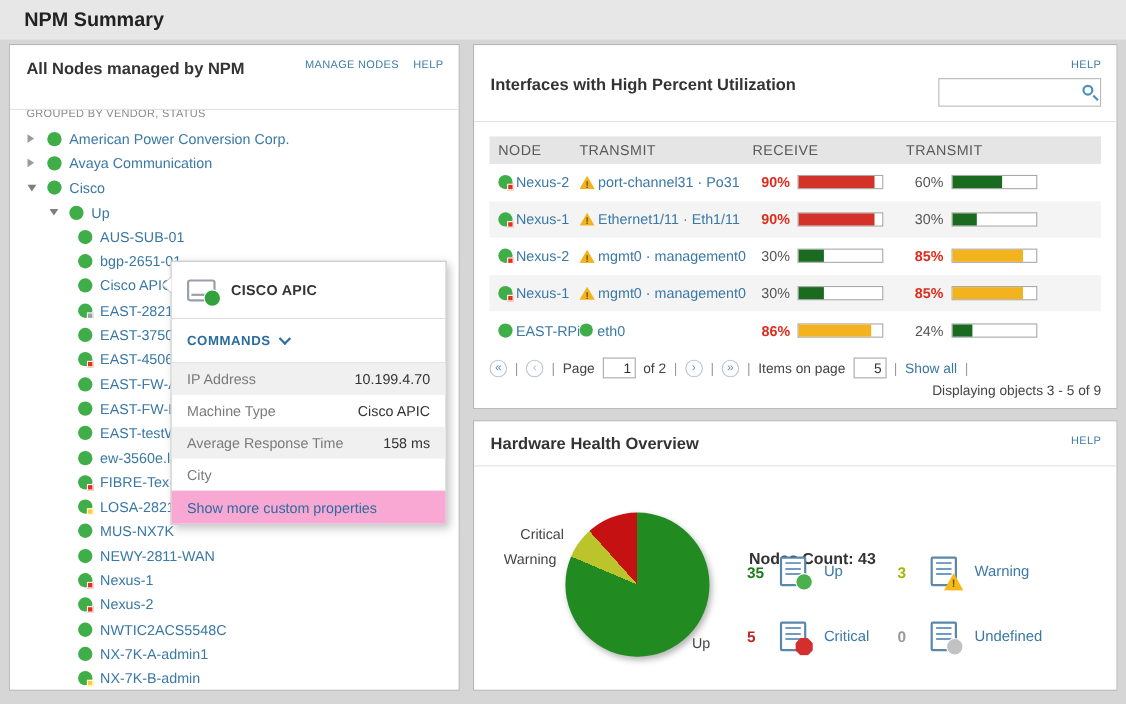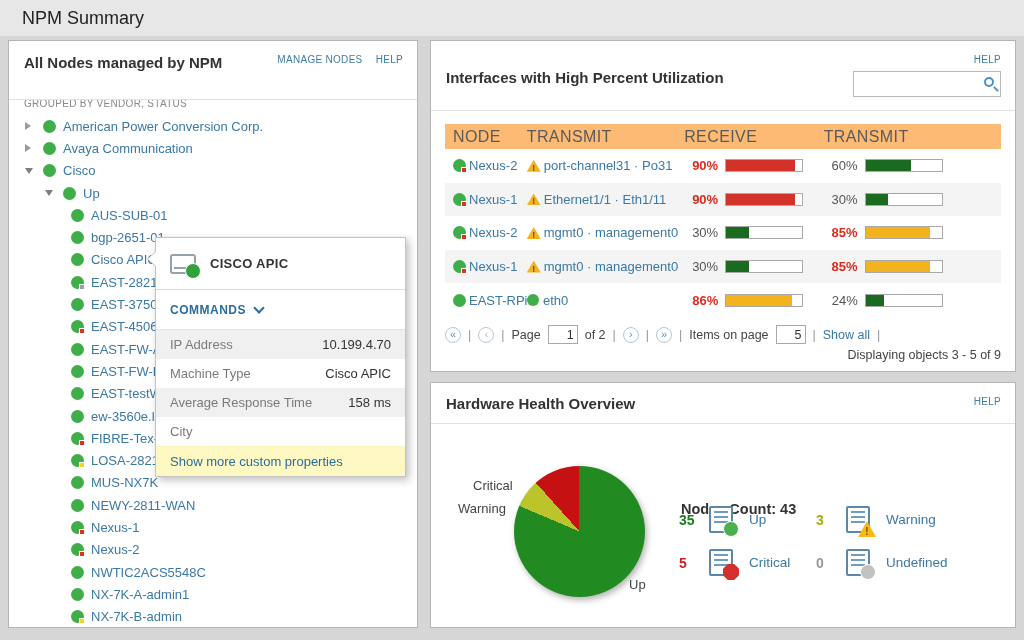--- a/index.html
+++ b/index.html
@@ -1,19 +1,19 @@
 <!DOCTYPE html>
 <html><head>
 <meta charset="utf-8">
 <style>
   * { margin:0; padding:0; box-sizing:border-box; }
   html,body { width:1024px; height:640px; overflow:hidden; }
   body { font-family:"Liberation Sans","DejaVu Sans",sans-serif; background:#d6d6d6; position:relative; }
   .topstrip { position:absolute; left:0; top:0; width:1024px; height:36px; background:#e7e7e7; }
-  .page-title { position:absolute; left:22px; top:8px; font-size:18px; font-weight:normal; color:#222; }
+  .page-title { position:absolute; left:22px; top:8px; font-size:18px; font-weight:bold; color:#222; }
 
   .panel { position:absolute; background:#fff; border:1px solid #b5b5b5; }
   #nodes-panel { left:8px; top:40px; width:410px; height:588px; }
   #if-panel    { left:430px; top:40px; width:586px; height:332px; }
   #hw-panel    { left:430px; top:382px; width:586px; height:246px; }
 
   .p-links { position:absolute; right:14px; top:13px; font-size:10px; letter-spacing:.3px; color:#3e7ca6; }
   .p-links span { margin-left:10px; cursor:pointer; }
   .p-title { position:absolute; left:15px; top:13px; font-size:15px; font-weight:bold; color:#333; }
   .p-sub { position:absolute; left:15px; top:33px; font-size:10px; color:#888; letter-spacing:.3px;margin-top:24px; }
@@ -42,30 +42,30 @@
   .monitor { position:relative; width:26px; height:20px; border:2px solid #98a0a8; border-radius:3px; margin-right:14px; background:#fff; }
   .monitor::before { content:""; position:absolute; left:2px; right:2px; bottom:3px; border-bottom:2px solid #98a0a8; }
   .monitor .m-badge { position:absolute; right:-7px; bottom:-7px; width:16px; height:16px; border-radius:50%; background:#33a23d; border:1px solid #fff; }
   .tip-title { font-size:13px; font-weight:bold; color:#333; letter-spacing:.3px; }
   .tip-cmd { height:40px; display:flex; align-items:center; padding:0 14px; font-size:12px; font-weight:bold; letter-spacing:.5px; color:#2a6d9e; border-bottom:1px solid #e4e4e4; cursor:pointer; }
   .chev { width:8px; height:8px; border-right:2px solid #2a6d9e; border-bottom:2px solid #2a6d9e; transform:rotate(45deg); margin-left:9px; margin-top:-4px; }
   .tip-row { height:29px; display:flex; align-items:center; justify-content:space-between; padding:0 14px; font-size:13px; }
   .tip-row.stripe { background:#f0f0f0; }
   .tip-row .lab { color:#7a7a7a; }
   .tip-row .val { color:#333; }
-  .tip-more { height:30px; display:flex; align-items:center; padding:0 14px; font-size:13px; color:#2a6d9e; background:#fef9c3; cursor:pointer; }
+  .tip-more { height:30px; display:flex; align-items:center; padding:0 14px; font-size:13px; color:#2a6d9e; background:#f9a8d4; cursor:pointer; }
 
   
   #if-panel .p-title { top:28px; }
   .searchbox { position:absolute; right:14px; top:30px; width:148px; height:26px; border:1px solid #b9b9b9; background:#fff; }
   .mag { position:absolute; right:6px; top:5px; width:10px; height:10px; border:2px solid #4a90c4; border-radius:50%; }
   .mag::after { content:""; position:absolute; width:2px; height:6px; background:#4a90c4; transform:rotate(-45deg); left:9px; top:7px; }
   .if-headline { top:69px; }
   .if-table { position:absolute; left:14px; right:14px; top:83px; }
-  .if-th { display:flex; align-items:center; height:25px; background:#fdba74; font-size:16px; color:#5a5a5a; letter-spacing:.4px; }
+  .if-th { display:flex; align-items:center; height:25px; background:#e5e5e5; font-size:13px; color:#5a5a5a; letter-spacing:.4px; }
   .if-row { display:flex; align-items:center; height:33.6px; font-size:13px; }
   .if-row.alt { background:#f4f4f4; }
   .col-node { width:82px; padding-left:8px; display:flex; align-items:center; }
   .col-iface { width:158px; display:flex; align-items:center; }
   .col-rx, .col-tx { width:140px; display:flex; align-items:center; }
   .col-tx { width:178px; }
   .if-th .col-node { padding-left:8px; }
   .if-row .col-node .st-icon, .if-row .col-iface .st-icon { margin-right:3px; }
   .if-link { color:#3a78a5; cursor:pointer; white-space:nowrap; }
   .warn-ic { position:relative; width:14px; height:12px; margin-right:3px; flex:0 0 14px;
@@ -90,21 +90,21 @@
 
   
   .hw-headline { top:40px; }
   #hw-panel .p-title { top:12px; }
   #pie { position:absolute; left:83px; top:83px; width:131px; height:131px; border-radius:50%; filter:drop-shadow(2px 3px 3px rgba(0,0,0,.3)); }
   .pie-label { position:absolute; font-size:13px; color:#444; }
   #pl-critical { left:42px; top:95px; }
   #pl-warning { left:27px; top:118px; }
   #pl-up { left:198px; top:194px; }
   .hw-count { position:absolute; left:250px; top:86px; font-size:14.5px; font-weight:bold; color:#333;margin-top:32px; }
-  .hw-legend { position:absolute; left:248px; top:116px; display:grid; grid-template-columns:137px 170px; row-gap:2px; }
+  .hw-legend { position:absolute; left:248px; top:116px; display:grid; grid-template-columns:137px 170px; row-gap:18px; }
   .lg-item { display:flex; align-items:center; height:41px; }
   .lg-count { width:22px; text-align:left; font-size:14px; font-weight:bold; margin-right:8px; }
   .lg-count.c-up { color:#1d7a1f; }
   .lg-count.c-warning { color:#a8b400; }
   .lg-count.c-critical { color:#c02524; }
   .lg-count.c-undefined { color:#999; }
   .lg-icon { position:relative; width:24px; height:27px; border:2px solid #5b87ab; border-radius:2px; background:#fff; margin-right:16px; }
   .lg-icon::before { content:""; position:absolute; left:3px; right:3px; top:3px; height:15px;
                      background:repeating-linear-gradient(#6f9cc0 0 2px, #fff 2px 5px); }
   .lg-badge { position:absolute; right:-8px; bottom:-6px; width:16px; height:16px; }
@@ -317,21 +317,21 @@
         </div>
         <div class="if-row alt">
           <span class="col-node">
             <span class="st-icon">
               <span class="badge b-red"></span>
             </span>
             <span class="if-link">Nexus-1</span>
           </span>
           <span class="col-iface">
             <span class="warn-ic"></span>
-            <span class="if-link">Ethernet1/1 · Eth1/11</span>
+            <span class="if-link">Ethernet1/11 · Eth1/11</span>
           </span>
           <span class="col-rx">
             <span class="pct alert">90%</span>
             <span class="bar">
               <span class="fill red" style="width: 90%; display: block;"></span>
             </span>
           </span>
           <span class="col-tx">
             <span class="pct">30%</span>
             <span class="bar">

